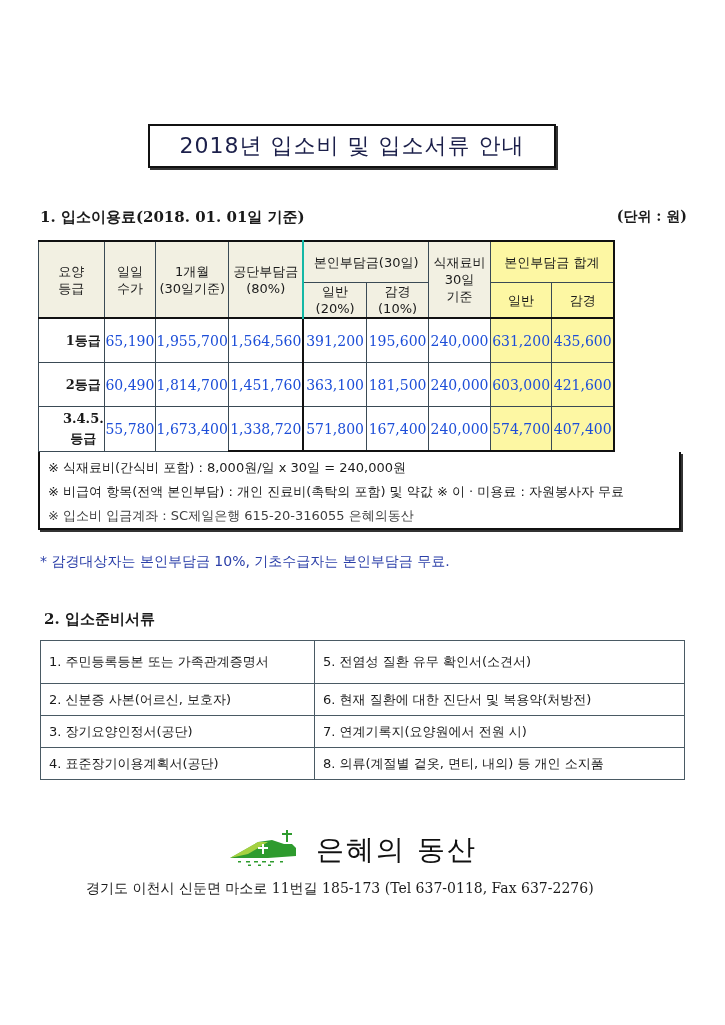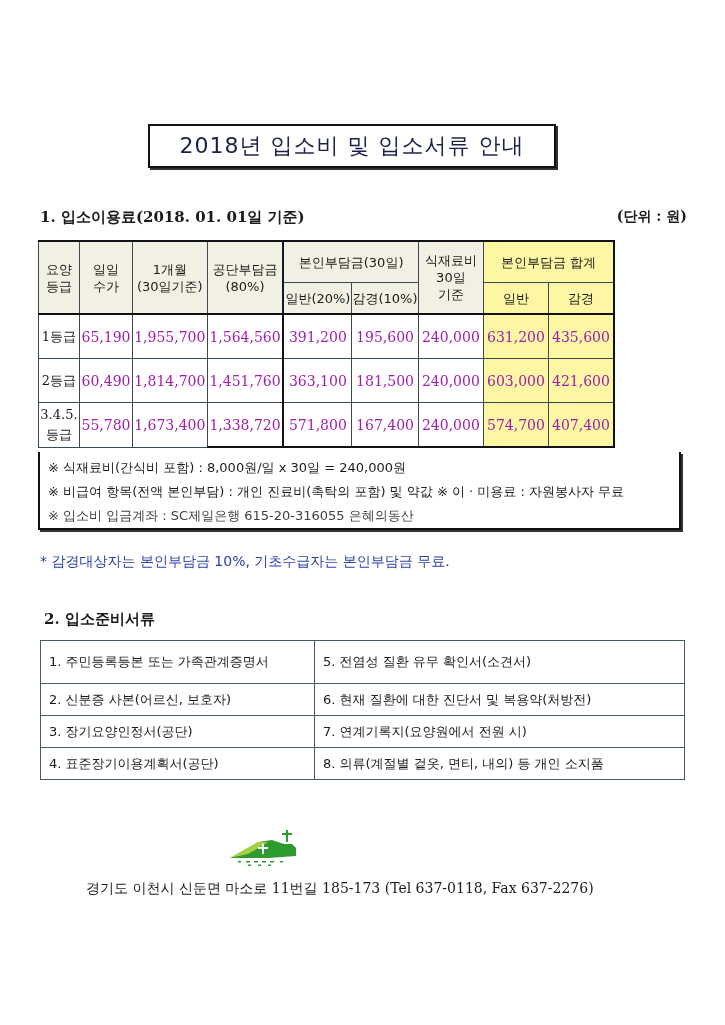--- a/index.html
+++ b/index.html
@@ -23,22 +23,22 @@
   table.fees {
     position: absolute; left: 38px; top: 240px; width: 577px;
     border-collapse: collapse; font-size: 13.5px;
   }
   table.fees td {
     border: 1px solid #3a4a55; text-align: center; vertical-align: middle; padding: 0;
   }
   table.fees .hd { background: #f2f0e2; font-family: "DejaVu Sans", sans-serif; font-size: 13px; line-height: 17px; }
   table.fees .hd-y { background: #fdf7a3; }
   table.fees .y { background: #fdf7a3; }
-  table.fees .grade { font-weight: normal; font-size: 13px; }
-  table.fees .num { color: #a21caf; font-size: 14px; }
+  table.fees .grade { font-weight: bold; font-size: 13px; padding-left: 24px; }
+  table.fees .num { color: #1d4ed8; font-size: 14px; }
   table.fees tr.hr1 td { height: 40px; }
   table.fees tr.hr2 td { height: 30px; }
   table.fees tr.dr td { height: 43px; }
   table.fees .outer-top td { border-top: 2px solid #111; }
   .notes {
     position: absolute; left: 38px; top: 452px; width: 643px; height: 78px;
     border: 2px solid #111; border-top: none; box-shadow: 2px 2px 0 #333;
     font-family: "DejaVu Sans", sans-serif; font-size: 13px; padding: 4px 8px; box-sizing: border-box;
   }
   .notes .line { height: 24px; line-height: 24px; white-space: nowrap; }
@@ -92,21 +92,21 @@
           <div>등급</div>
     </td>
     <td class="hd" rowspan="2">
       <div>일일</div>
           <div>수가</div>
     </td>
     <td class="hd" rowspan="2">
       <div>1개월</div>
           <div>(30일기준)</div>
     </td>
-    <td class="hd" rowspan="2" style="border-right:2px solid #0f172a">
+    <td class="hd" rowspan="2" style="border-right:2px solid #14b8a6">
       <div>공단부담금</div>
           <div>(80%)</div>
     </td>
     <td class="hd" colspan="2">본인부담금(30일)</td>
     <td class="hd" rowspan="2">
       <div>식재료비</div>
           <div>30일</div>
           <div>기준</div>
     </td>
     <td class="hd hd-y" colspan="2" style="border-right:2px solid #111">본인부담금 합계</td>
@@ -206,15 +206,16 @@
         <rect x="26" y="33" width="4" height="1.5"></rect>
           <rect x="34" y="33" width="4" height="1.5"></rect>
         <rect x="42" y="33" width="4" height="1.5"></rect>
           <rect x="52" y="33" width="3" height="1.5"></rect>
         <rect x="20" y="36.5" width="3" height="1.5"></rect>
           <rect x="30" y="36.5" width="3" height="1.5"></rect>
         <rect x="40" y="36.5" width="3" height="1.5"></rect>
       </g>
     </svg>
   </span>
+  <span class="logo-text">은혜의 동산</span>
 </div>
 
 <div class="address">경기도 이천시 신둔면 마소로 11번길 185-173 (Tel 637-0118, Fax 637-2276)</div>
 
 </body></html>

